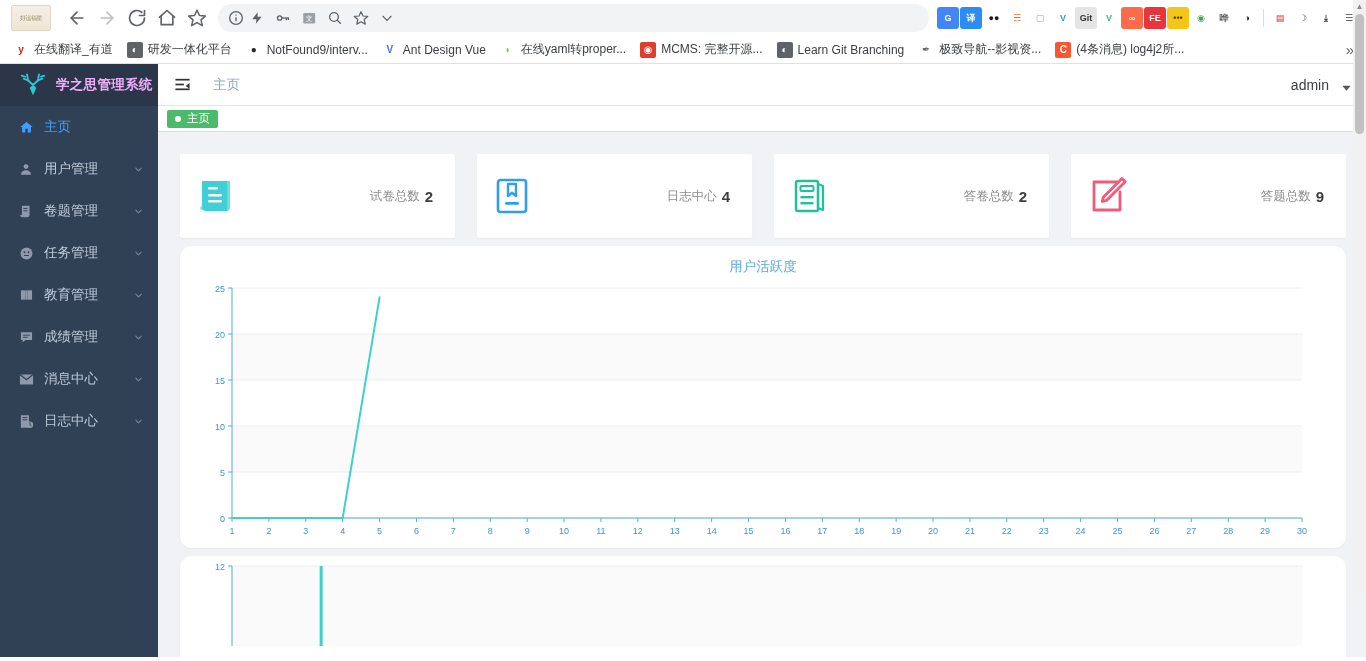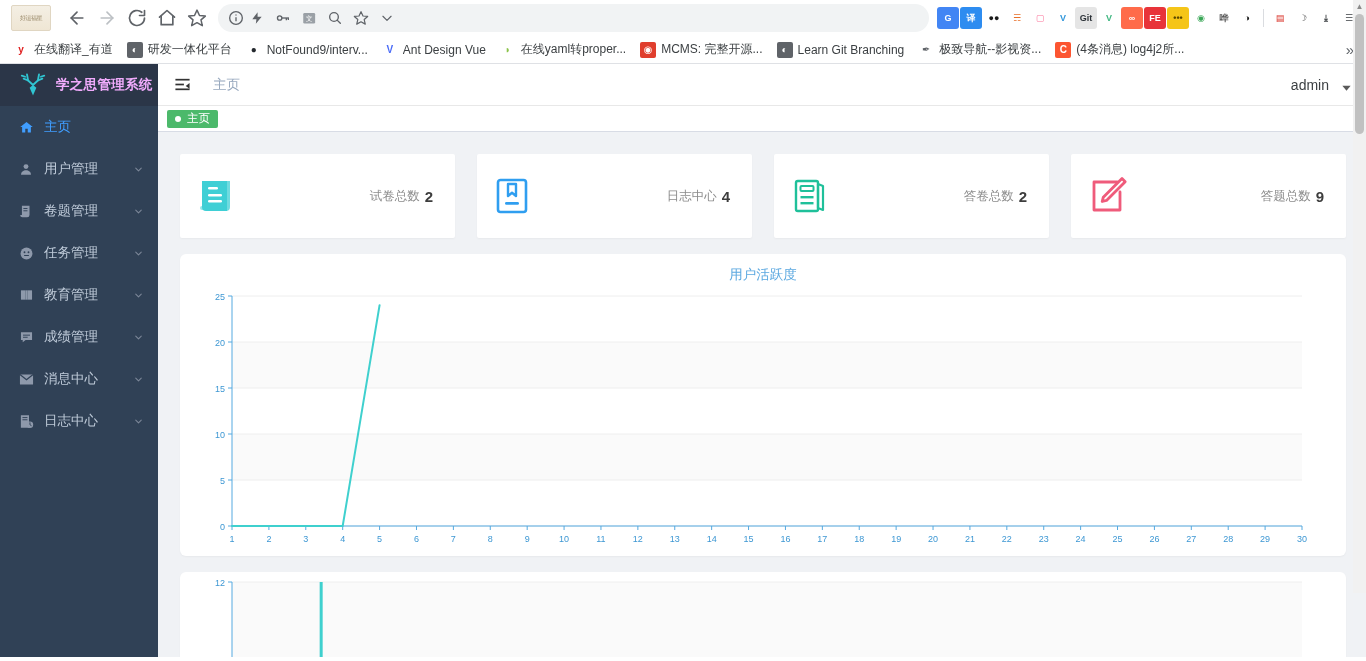--- a/index.html
+++ b/index.html
@@ -140,21 +140,21 @@
   }
   .stat-card .sc-ico { flex: none; width: 48px; display: flex; align-items: center; }
   .stat-card .sc-txt {
     margin-left: auto; text-align: right; display: flex;
     flex-direction: row; align-items: flex-end; gap: 5px;
   }
   .stat-card .sc-label { font-size: 12.5px; color: #8c8c8c; }
   .stat-card .sc-value { font-size: 15px; font-weight: bold; color: #3d3d3d; }
 
   .chart-card {
-    background: #ffffff; border-radius: 6px; margin-top: 16px;
+    background: #ffffff; border-radius: 12px; margin-top: 8px;
     box-shadow: 0 1px 2px rgba(0,0,0,0.04); position: relative;
   }
   #chart-card-1 { height: 302px; }
   #chart-card-2 { height: 120px; overflow: hidden; }
   .chart-title {
     text-align: center; font-size: 13.5px; color: #5ba8e0;
     padding-top: 12px; font-weight: normal;
   }
   .chart-svg-wrap { padding: 0 16px; }
 

